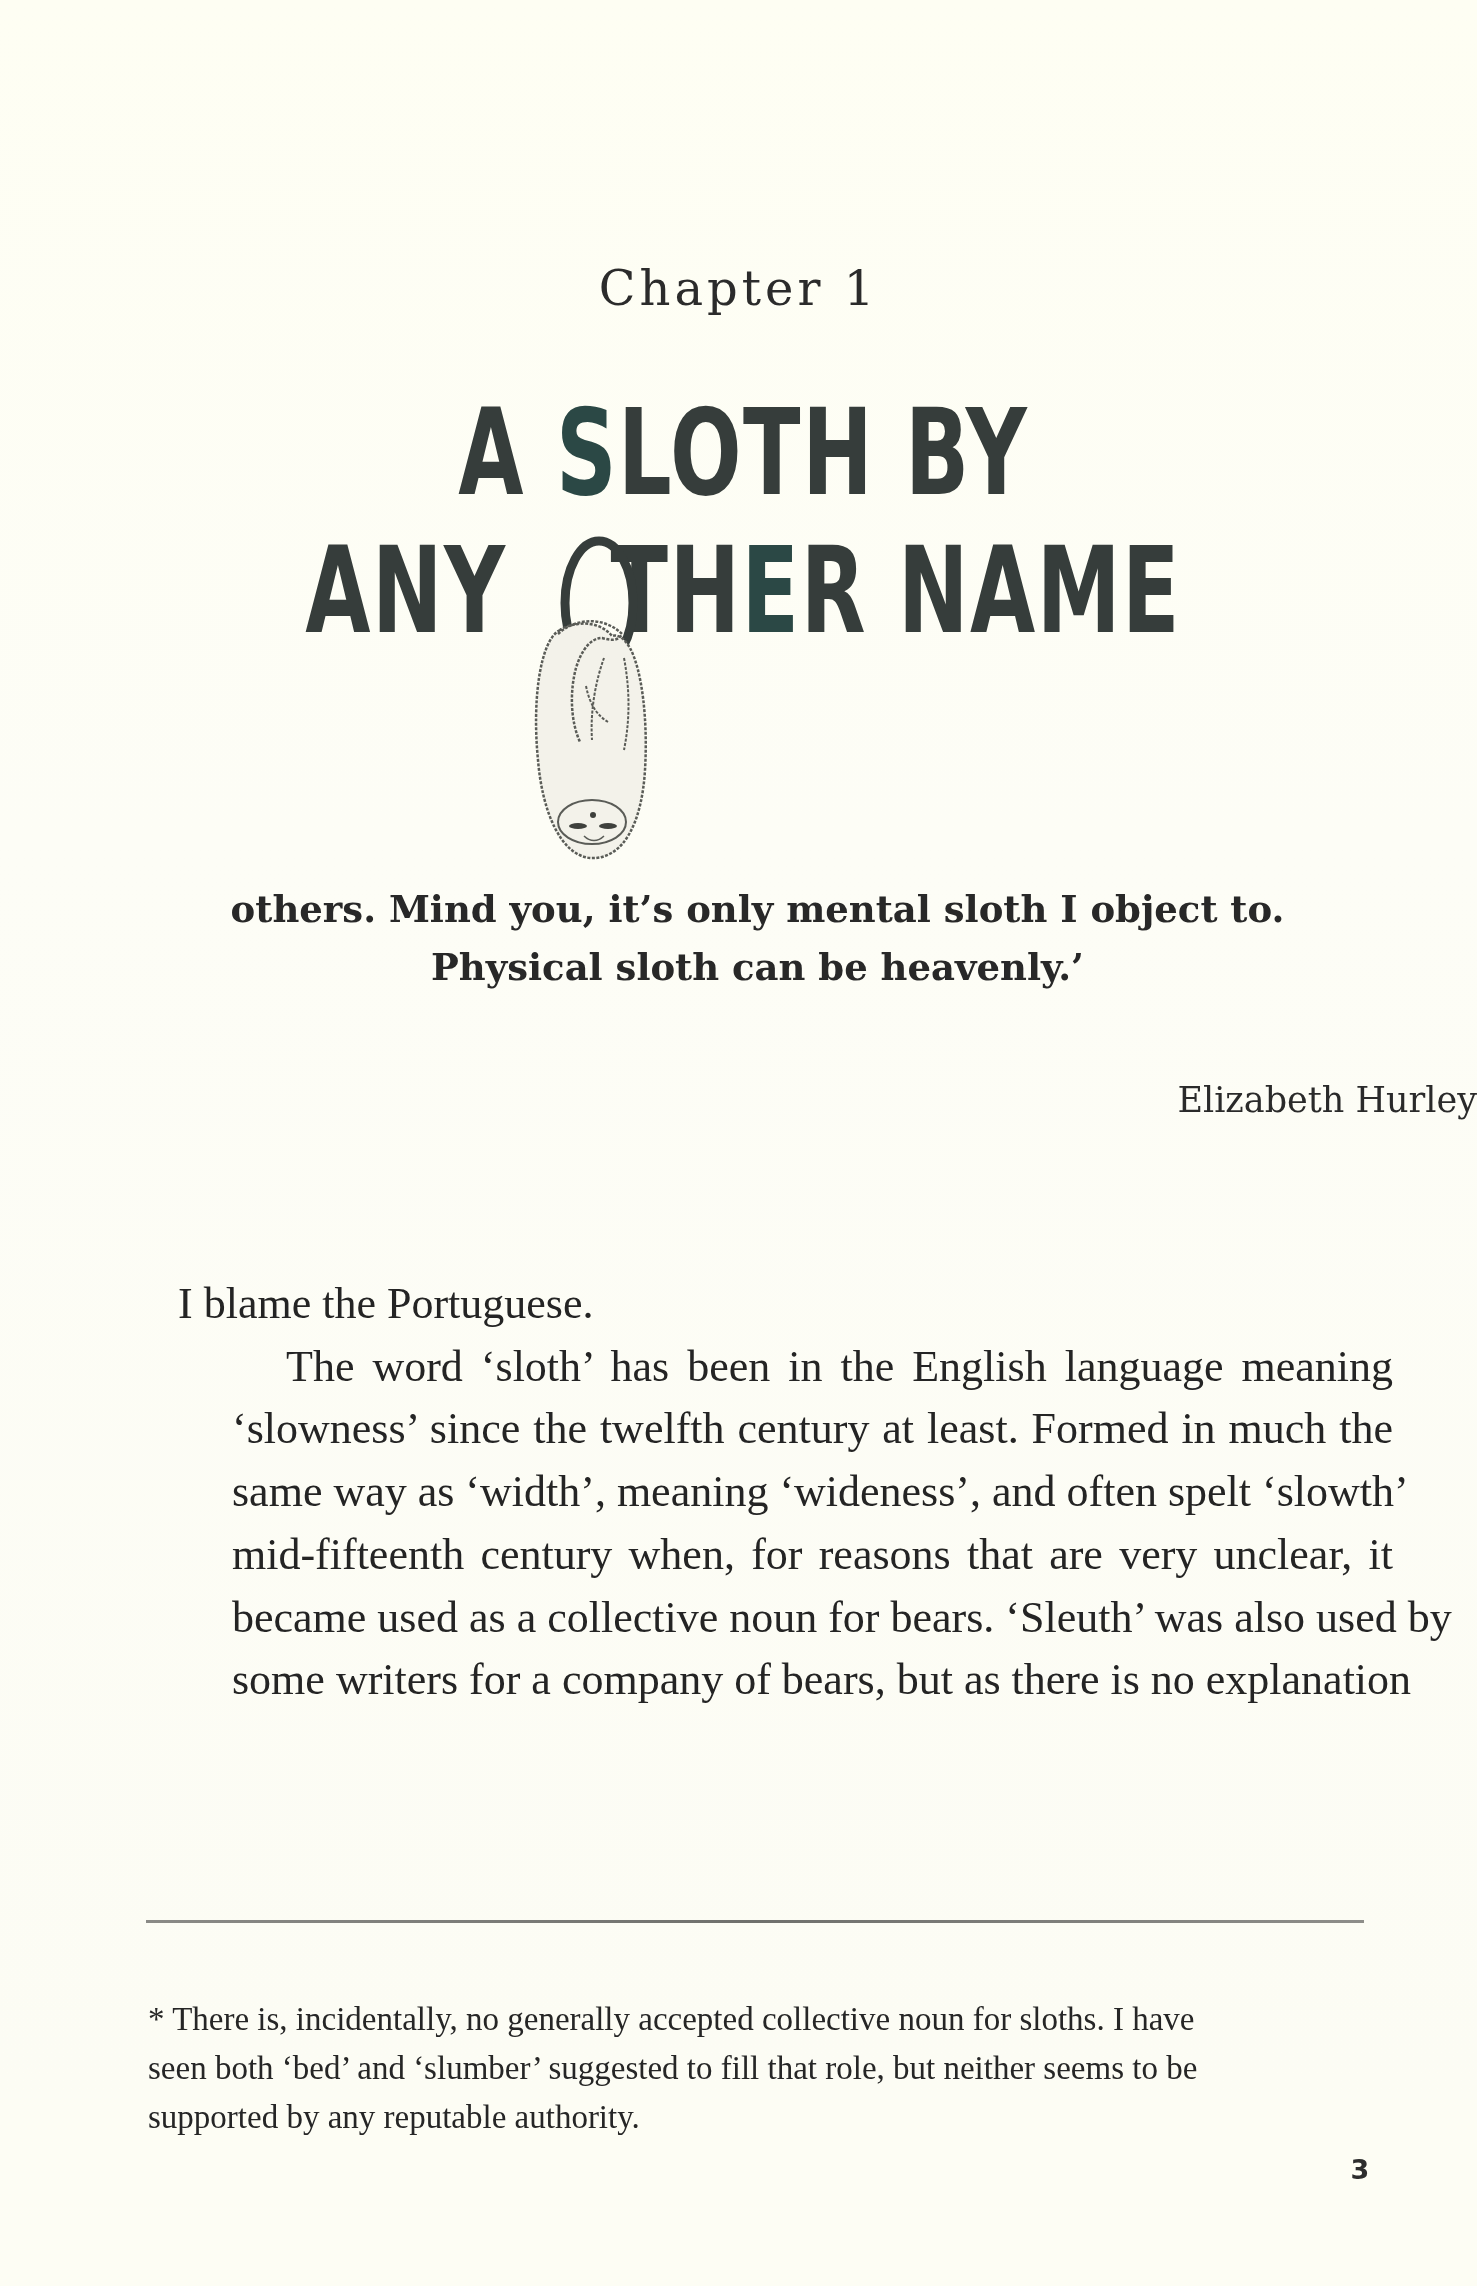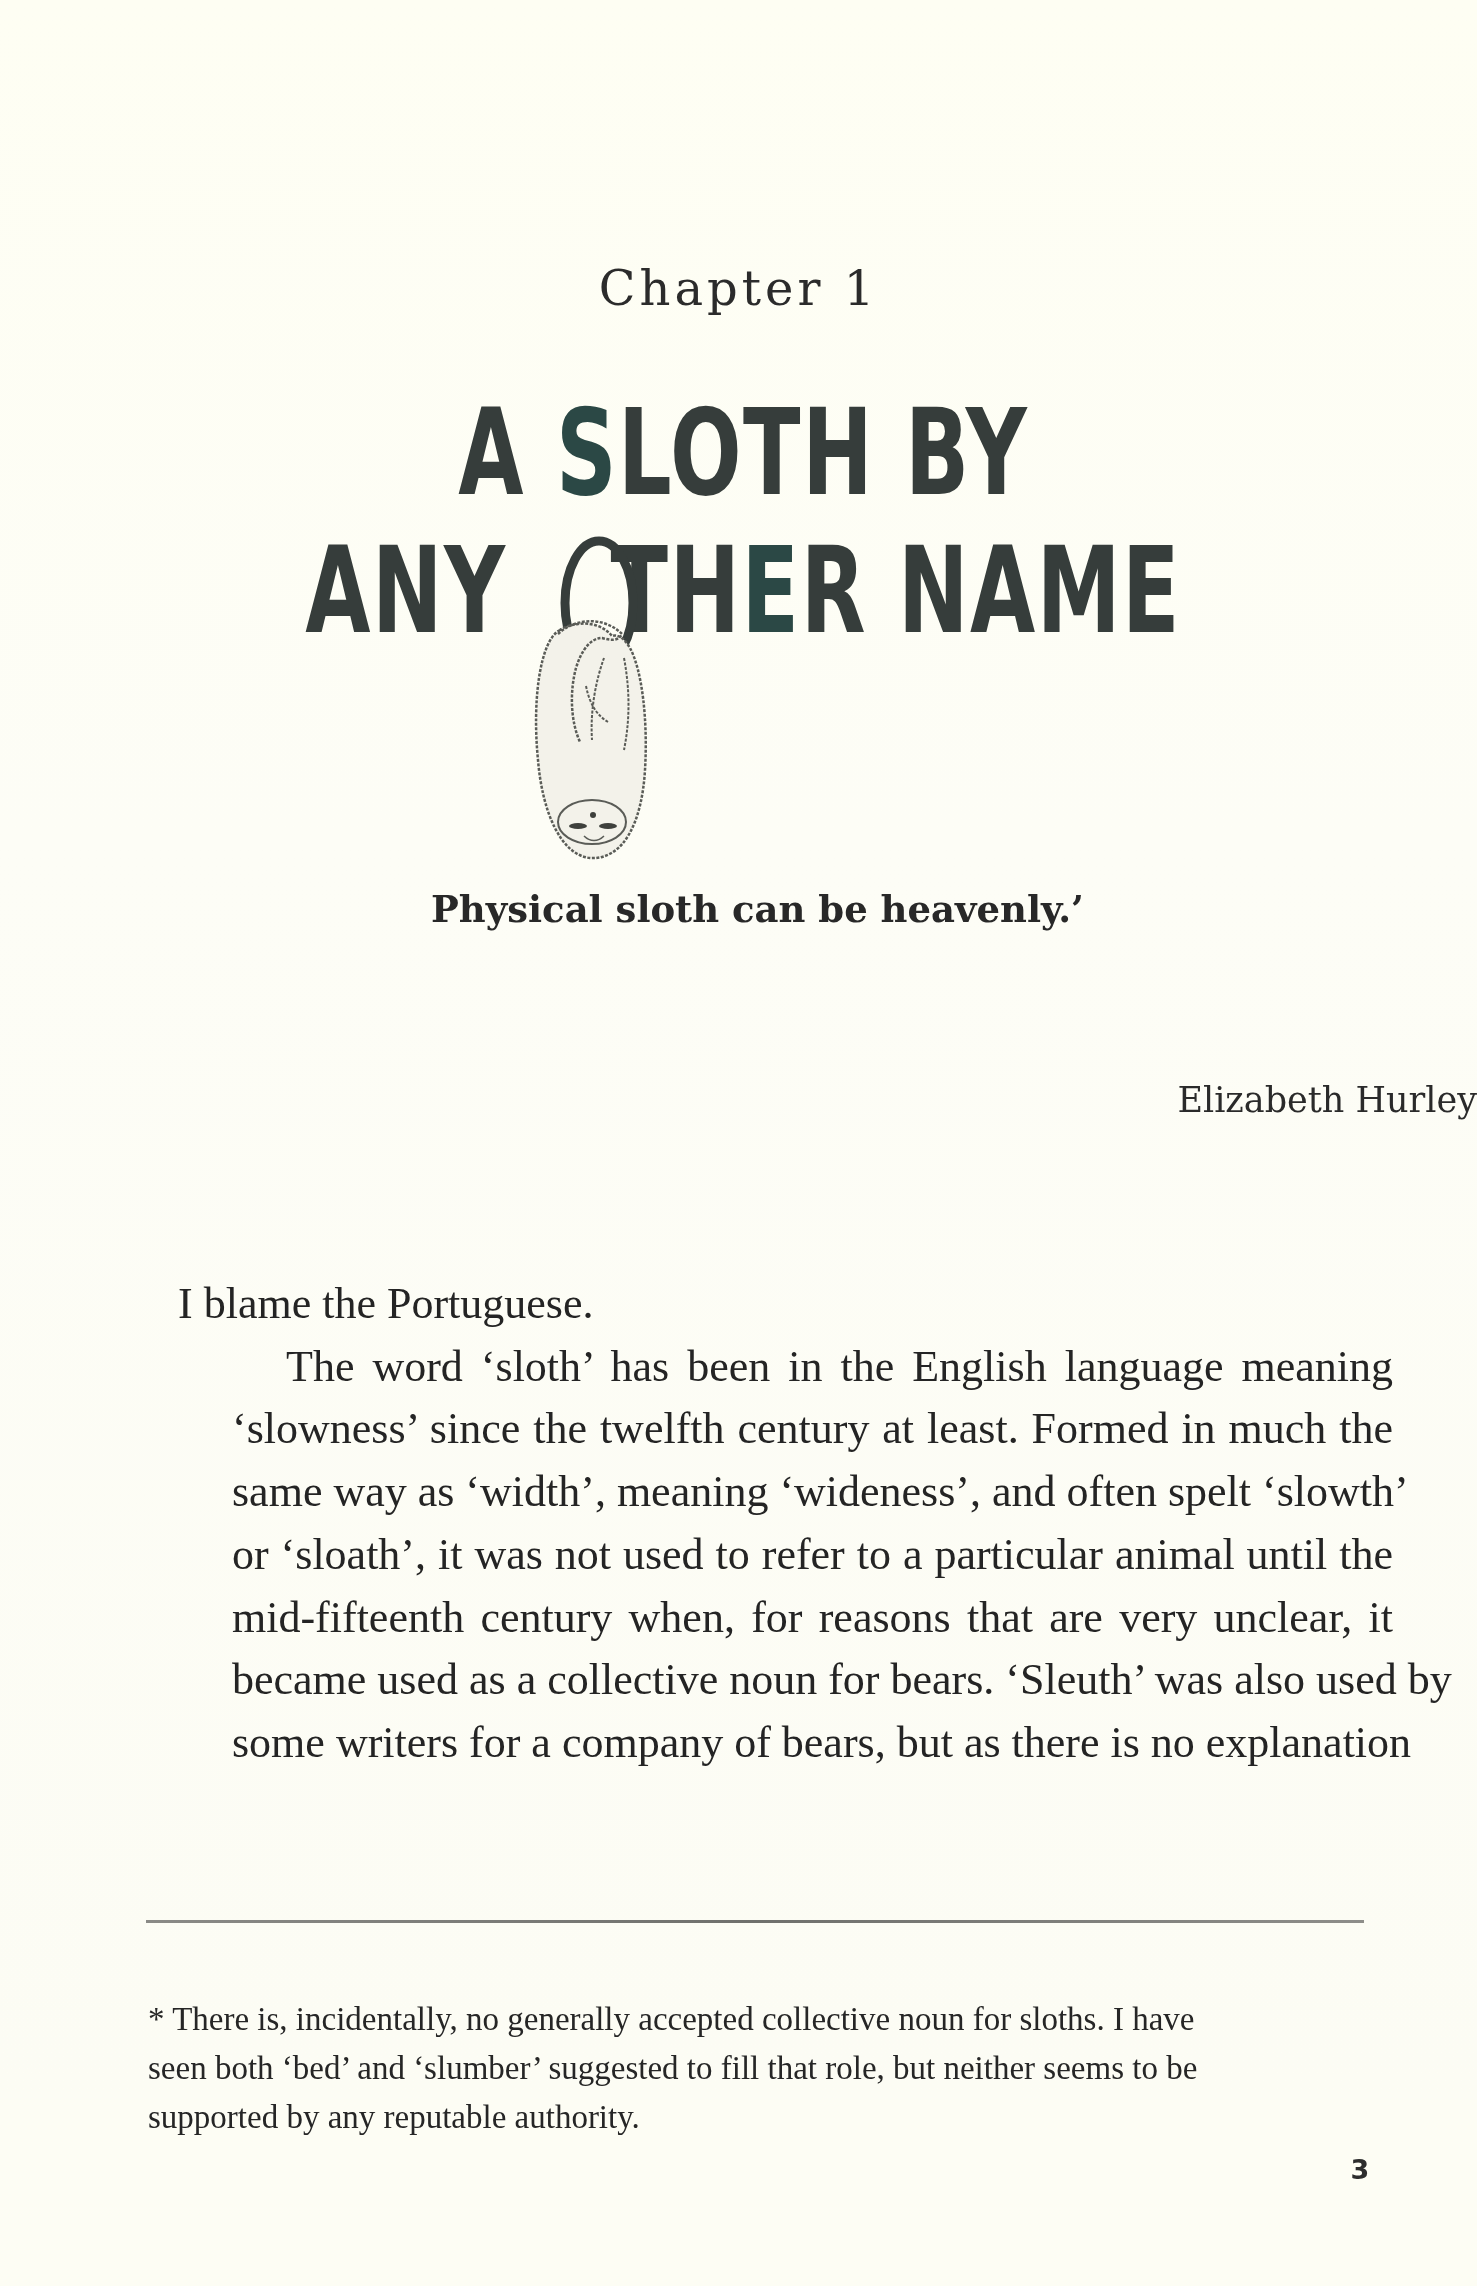--- a/index.html
+++ b/index.html
@@ -171,33 +171,33 @@
     <path d="M104 128 C 110 160, 110 190, 104 220" fill="none" stroke="#5a5c57" stroke-width="2" stroke-dasharray="3 1.5"></path>
 
     <ellipse cx="72" cy="292" rx="34" ry="22" fill="none" stroke="#5a5c57" stroke-width="2"></ellipse>
     <ellipse cx="58" cy="296" rx="9" ry="3" fill="#3e403c"></ellipse>
     <ellipse cx="88" cy="296" rx="9" ry="3" fill="#3e403c"></ellipse>
     <circle cx="73" cy="285" r="3" fill="#3e403c"></circle>
     <path d="M64 306 C 70 312, 78 312, 84 306" fill="none" stroke="#5a5c57" stroke-width="1.5"></path>
   </svg>
 
   <div class="quote">
+    <div>others. Mind you, it’s only mental sloth I object to.</div>
     <div>Physical sloth can be heavenly.’</div>
   </div>
   <div class="attribution">Elizabeth Hurley</div>
 
   <div class="body-text">
     <p>
       <span class="line last">I blame the Portuguese.</span>
     </p>
     <p class="indent">
       <span class="line" style="padding-left:54px;">The word ‘sloth’ has been in the English language meaning</span>
       <span class="line">‘slowness’ since the twelfth century at least. Formed in much the</span>
       <span class="line">same way as ‘width’, meaning ‘wideness’, and often spelt ‘slowth’</span>
-      <span class="line">or ‘sloath’, it was not used to refer to a particular animal until the</span>
       <span class="line">mid-fifteenth century when, for reasons that are very unclear, it</span>
       <span class="line">became used as a collective noun for bears. ‘Sleuth’ was also used by</span>
       <span class="line">some writers for a company of bears, but as there is no explanation</span>
     </p>
   </div>
 
   <div class="rule"></div>
 
   <div class="footnote">
     <span class="line">* There is, incidentally, no generally accepted collective noun for sloths. I have</span>

